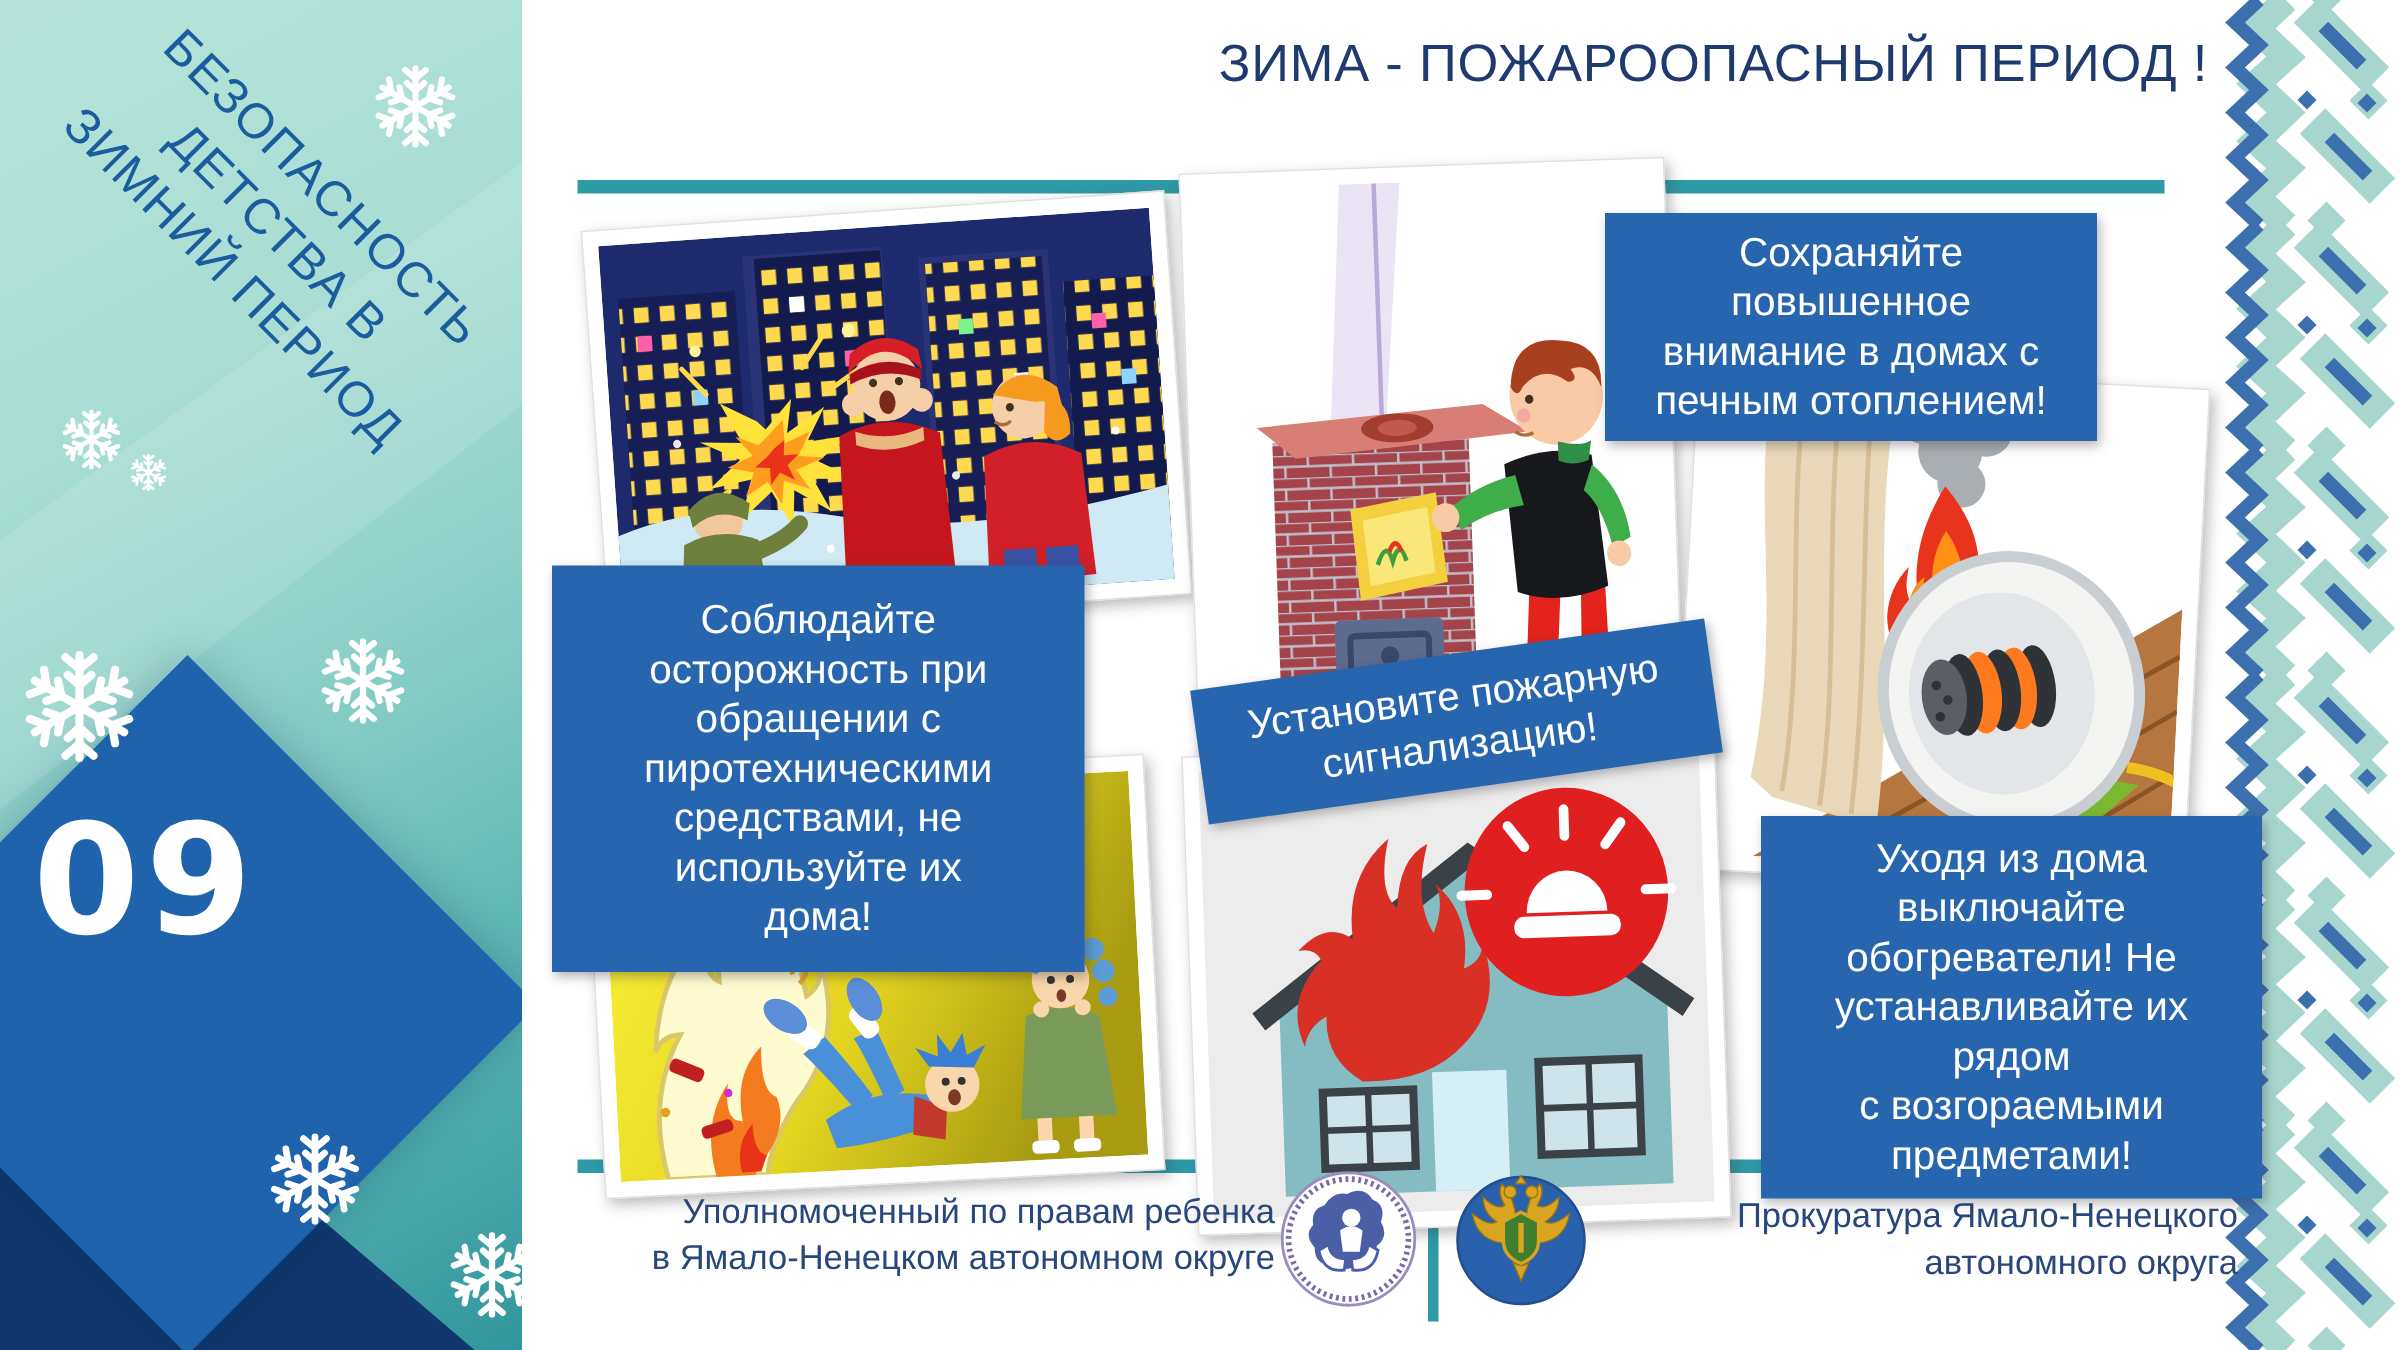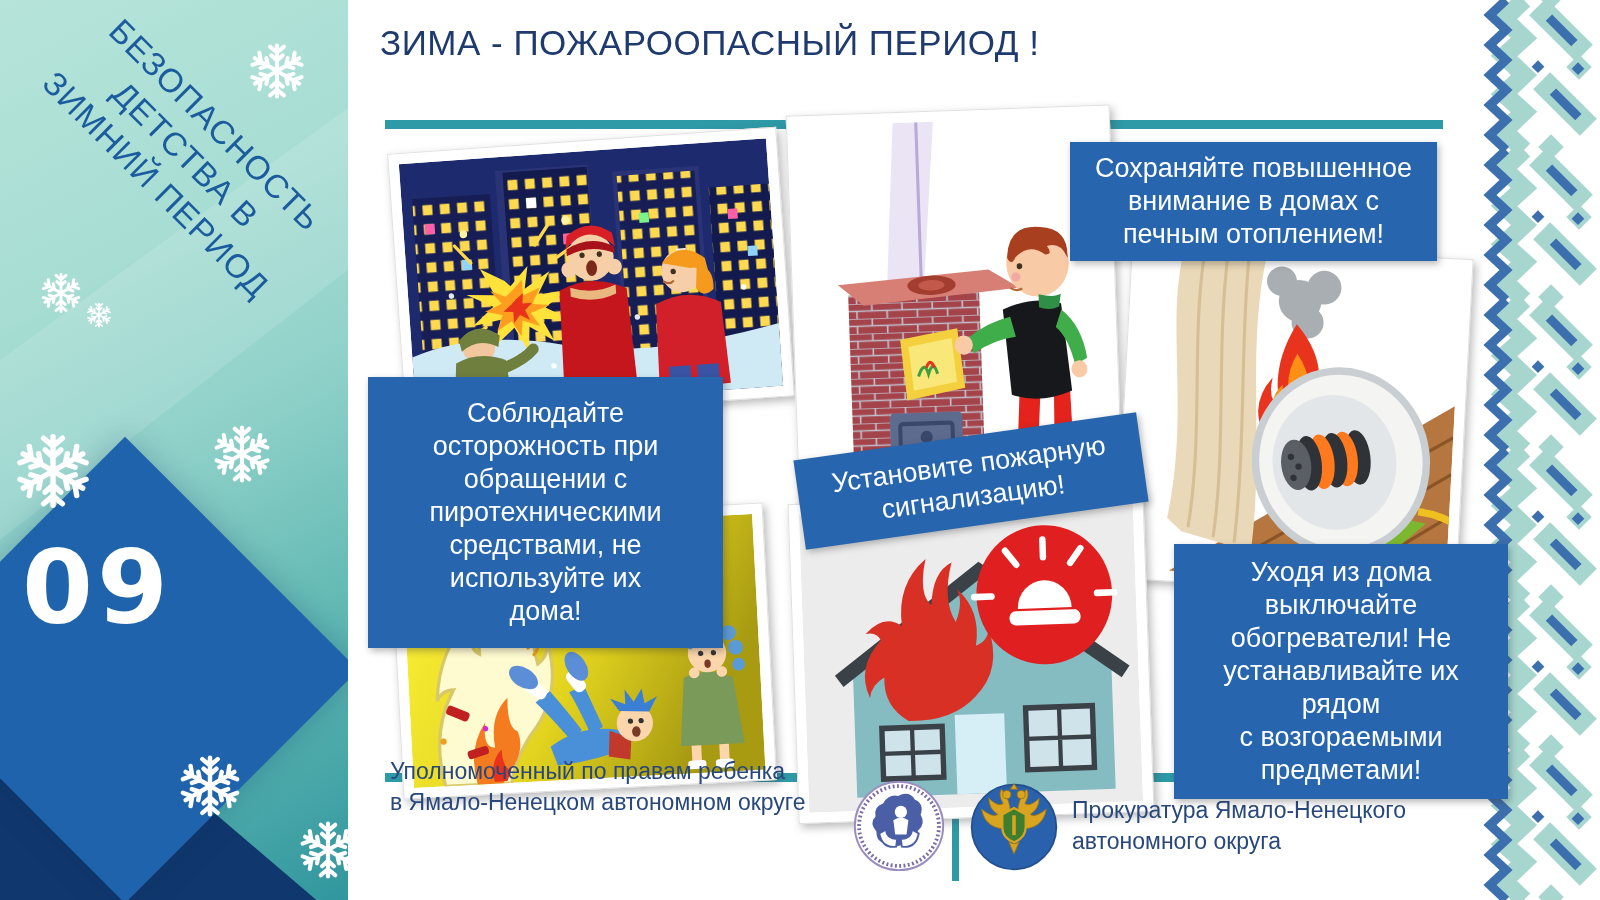--- a/index.html
+++ b/index.html
@@ -21,21 +21,21 @@
   #rotated-title{left:-30px;top:92px;width:430px;transform:rotate(45deg);
     color:#1a5c9e;font-size:33px;line-height:1.28;letter-spacing:1px;text-align:center;}
   #page-number{left:22px;top:528px;color:#ffffff;font-size:102px;font-weight:700;
     font-family:"DejaVu Sans",sans-serif;letter-spacing:4px;}
   .snow{position:absolute;}
 
   
   #ornament{right:0;top:0;width:118px;height:900px;}
 
   
-  #title{left:380px;top:20px;width:1092px;text-align:left;color:#1e3a6e;
+  #title{left:380px;top:20px;width:1092px;text-align:right;color:#1e3a6e;
     font-size:35px;line-height:1.32;letter-spacing:.5px;}
   .rule{background:#2e9aa7;height:9px;}
   #rule-top{left:385px;top:120px;width:1058px;z-index:1;}
   #rule-bottom{left:385px;top:773px;width:1098px;z-index:1;}
 
   
   .card{position:absolute;background:#fff;border:1px solid #e0e0e0;padding:10px;
     box-shadow:3px 4px 9px rgba(60,60,60,.35);z-index:2;}
   .card svg{display:block;width:100%;height:100%;}
 
@@ -396,42 +396,42 @@
           <path d="M225 46 V30"></path>
             <path d="M200 52 L190 39"></path>
             <path d="M250 52 L260 39"></path>
           <path d="M176 80 H160"></path>
             <path d="M274 80 H290"></path>
         </g>
       </g>
     </svg>
   </div>
 
-  <div class="tip preline" style="left:1070px;top:142px;width:367px">Сохраняйте повышенное
+  <div class="tip preline" style="left:1070px;top:142px;width:328px">Сохраняйте повышенное
 внимание в домах с
 печным отоплением!</div>
 
   <div class="tip preline" style="left:368px;top:377px;width:355px;padding:20px 12px">Соблюдайте осторожность при
 обращении с пиротехническими
 средствами, не используйте их
 дома!</div>
 
   <div class="tip preline" style="left:798px;top:436px;width:346px;transform:rotate(-8deg);padding:12px 8px">Установите пожарную
 сигнализацию!</div>
 
   <div class="tip preline" style="left:1174px;top:544px;width:334px;padding:12px 10px">Уходя из дома
 выключайте
 обогреватели! Не
 устанавливайте их рядом
 с возгораемыми
 предметами!</div>
 
   <div id="rule-bottom" class="rule abs"></div>
 
-  <div class="footer-label abs preline" style="left:390px;top:756px;width:460px;text-align:left">Уполномоченный по правам ребенка
+  <div class="footer-label abs preline" style="left:390px;top:792px;width:460px;text-align:right">Уполномоченный по правам ребенка
 в Ямало-Ненецком автономном округе</div>
 
   <svg class="logo" style="left:852px;top:779px;width:94px;height:94px" viewBox="0 0 100 100">
     <circle cx="50" cy="50" r="47" fill="#ffffff" stroke="#9b8cc0" stroke-width="2"></circle>
     <circle cx="50" cy="50" r="42.5" fill="none" stroke="#7a6aa8" stroke-width="4" stroke-dasharray="2 2.6"></circle>
     <path d="M33 26 q6 -10 16 -8 q12 -6 18 4 q10 4 6 16 q6 10 -3 17 q0 12 -12 12 q-10 8 -19 1 q-13 1 -13 -12 q-8 -9 -1 -16 q-2 -11 8 -14 z" fill="#4a5fa5"></path>
     <circle cx="52" cy="35" r="6.5" fill="#ffffff"></circle>
     <path d="M44 44 q8 -6 16 0 l-2 15 h-12 z" fill="#ffffff"></path>
     <path d="M29 58 q3 16 18 14 l1 -8 q-11 0 -12 -10 z" fill="#ffffff" stroke="#4a5fa5" stroke-width="2"></path>
     <path d="M71 58 q-3 16 -18 14 l-1 -8 q11 0 12 -10 z" fill="#ffffff" stroke="#4a5fa5" stroke-width="2"></path>
@@ -446,21 +446,21 @@
       <path d="M54 52 Q82 54 86 30 Q74 40 68 36 Q78 30 78 18 Q68 28 62 24 Q68 14 64 8 Q54 20 54 34 Z"></path>
       <circle cx="42" cy="14" r="4.5"></circle>
         <circle cx="58" cy="14" r="4.5"></circle>
       <path d="M46 8 L50 2 L54 8 Z"></path>
       <path d="M44 66 L50 80 L56 66 Q50 71 44 66 Z"></path>
     </g>
     <path d="M50 29 L63 36 V50 Q63 62 50 67 Q37 62 37 50 V36 Z" fill="#3f7d2f" stroke="#d9a520" stroke-width="2.5"></path>
     <rect x="48" y="37" width="4" height="22" fill="#d9a520"></rect>
   </svg>
 
-  <div class="footer-label abs preline" style="left:1072px;top:795px;width:420px;text-align:left">Прокуратура Ямало-Ненецкого
+  <div class="footer-label abs preline" style="left:1072px;top:795px;width:420px;text-align:right">Прокуратура Ямало-Ненецкого
 автономного округа</div>
 
   <svg id="ornament" class="abs" viewBox="0 0 118 900" preserveAspectRatio="none">
     <defs>
       <pattern id="orn" width="118" height="150" patternUnits="userSpaceOnUse">
         <rect width="118" height="150" fill="#ffffff"></rect>
         <path d="M42 0 L22 19 L42 38 L22 56 L42 75 L22 94 L42 112 L22 131 L42 150" stroke="#a7d6cf" stroke-width="18" fill="none"></path>
         <path d="M24 0 L8 15 L24 30 L8 45 L24 60 L8 75 L24 90 L8 105 L24 120 L8 135 L24 150" stroke="#3c6fae" stroke-width="9" fill="none"></path>
         <g fill="#a7d6cf">
           <rect x="46" y="18" width="66" height="24" transform="rotate(45 79 30)"></rect>

